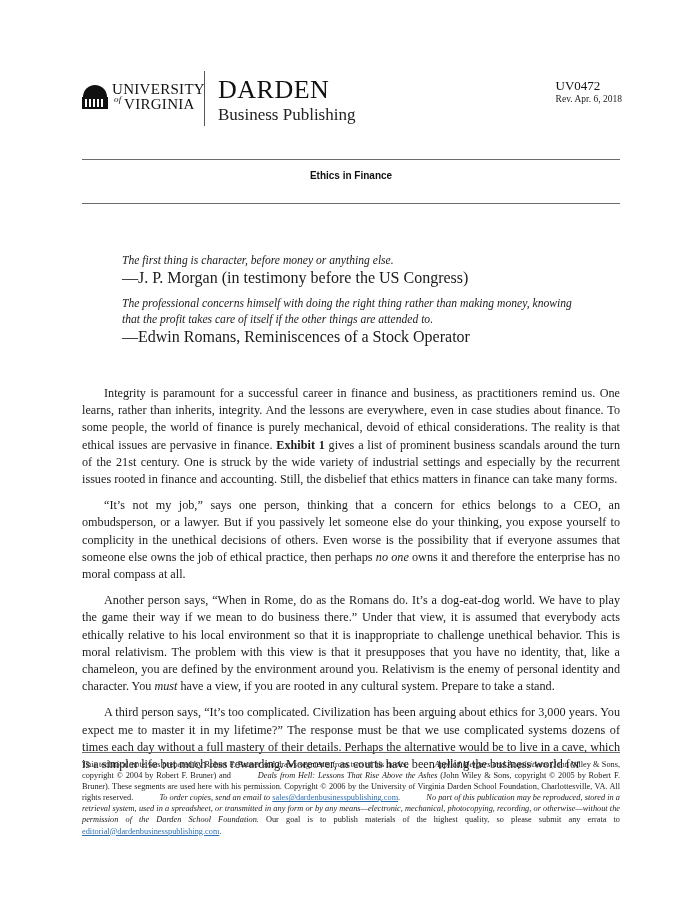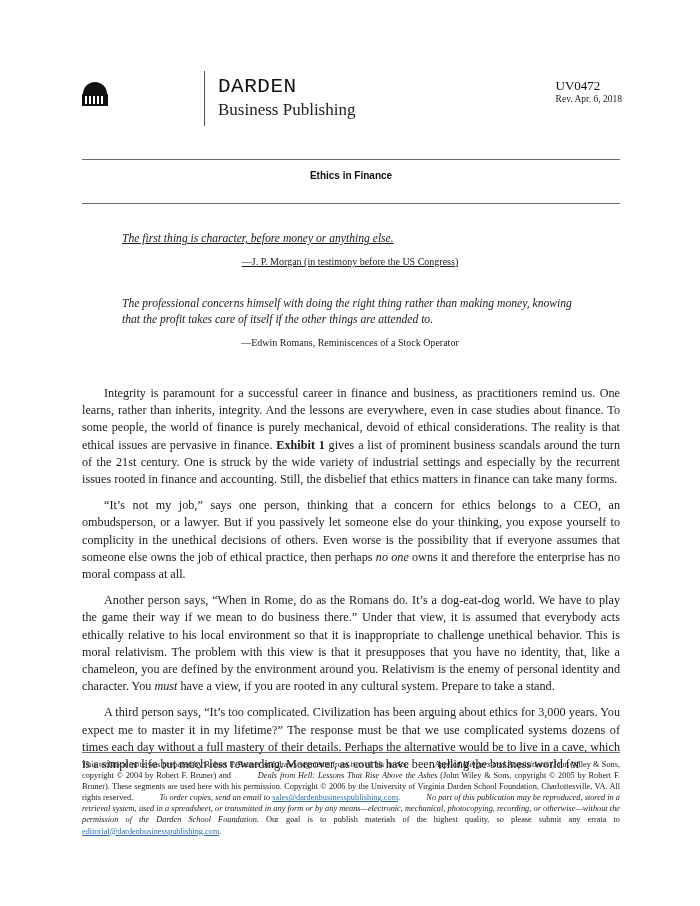--- a/index.html
+++ b/index.html
@@ -12,37 +12,37 @@
   .rotunda { width: 26px; height: 24px; position: relative; }
   .rotunda .dome { position: absolute; left: 1px; top: 0; width: 24px; height: 12px; background: #111; border-radius: 12px 12px 0 0; }
   .rotunda .base { position: absolute; left: 0; top: 12px; width: 26px; height: 12px; background: #111; }
   .rotunda .col { position: absolute; top: 14px; width: 2px; height: 8px; background: #fff; }
   .uva-text { margin-left: 4px; line-height: 1; }
   .uva-text .l1 { font-size: 15px; letter-spacing: 0.3px; font-family: "Liberation Serif", serif; color: #111; }
   .uva-text .l2 { font-size: 15px; letter-spacing: 0.3px; font-family: "Liberation Serif", serif; color: #111; padding-left: 12px; position: relative; }
   .uva-text .l2 .of { position: absolute; left: 2px; top: -2px; font-size: 9px; font-style: italic; }
   .logo-divider { position: absolute; left: 122px; top: 3px; width: 1px; height: 55px; background: #555; }
   .darden { position: absolute; left: 136px; top: 8px; }
-  .darden .name { font-size: 21px; letter-spacing: 0.5px; color: #111; line-height: 1.05; font-family: Liberation Mono, monospace; }
+  .darden .name { font-size: 26px; letter-spacing: 0.5px; color: #111; line-height: 1.05; }
   .darden .sub { font-size: 17px; color: #222; margin-top: 2px; }
   .doc-id { position: absolute; right: 0; top: 10px; text-align: left; }
   .doc-id .code { font-size: 13px; color: #111; }
   .doc-id .rev { font-size: 9.5px; color: #222; margin-top: 0; }
 
   
   .rule { position: absolute; left: 82px; width: 538px; height: 1px; background: #6b6b6b; }
   .rule.top { top: 159px; }
   .rule.bottom { top: 203px; }
   .title { position: absolute; left: 82px; top: 170px; width: 538px; text-align: center; font-family: "Liberation Sans", "DejaVu Sans", sans-serif; font-weight: bold; font-size: 10px; color: #111; }
 
   
   .epi { position: absolute; left: 122px; width: 456px; font-size: 11.6px; line-height: 16px; }
   .epi .quote { font-style: italic; }
-  .epi .attr { text-align: center; margin-top: 7px; font-size: 10px; }
-  .epi.e1 { top: 231px; text-decoration: underline; }
+  .epi .attr { text-align: left; margin-top: 1px; font-size: 16px; }
+  .epi.e1 { top: 253px; }
   .epi.e2 { top: 296px; }
 
   
   .body { position: absolute; left: 82px; top: 385px; width: 538px; font-size: 12.2px; line-height: 17.2px; text-align: justify; }
   .body p { margin: 0 0 9px 0; text-indent: 22px; }
   .body b { font-weight: bold; }
   .body em { }
 
   
   .rule.footer { top: 752px; height: 1px; background: #6b6b6b; }
@@ -58,20 +58,24 @@
   <div class="header">
     <div class="uva-logo">
       <div class="rotunda">
         <div class="dome"></div>
         <div class="base"></div>
         <div class="col" style="left:3px"></div>
         <div class="col" style="left:7px"></div>
         <div class="col" style="left:11px"></div>
         <div class="col" style="left:15px"></div>
         <div class="col" style="left:19px"></div>
+      </div>
+      <div class="uva-text">
+        <div class="l1">UNIVERSITY</div>
+        <div class="l2"><span class="of">of</span><span>VIRGINIA</span></div>
       </div>
     </div>
     <div class="logo-divider"></div>
     <div class="darden">
       <div class="name">DARDEN</div>
       <div class="sub">Business Publishing</div>
     </div>
     <div class="doc-id">
       <div class="code">UV0472</div>
       <div class="rev">Rev. Apr. 6, 2018</div>

